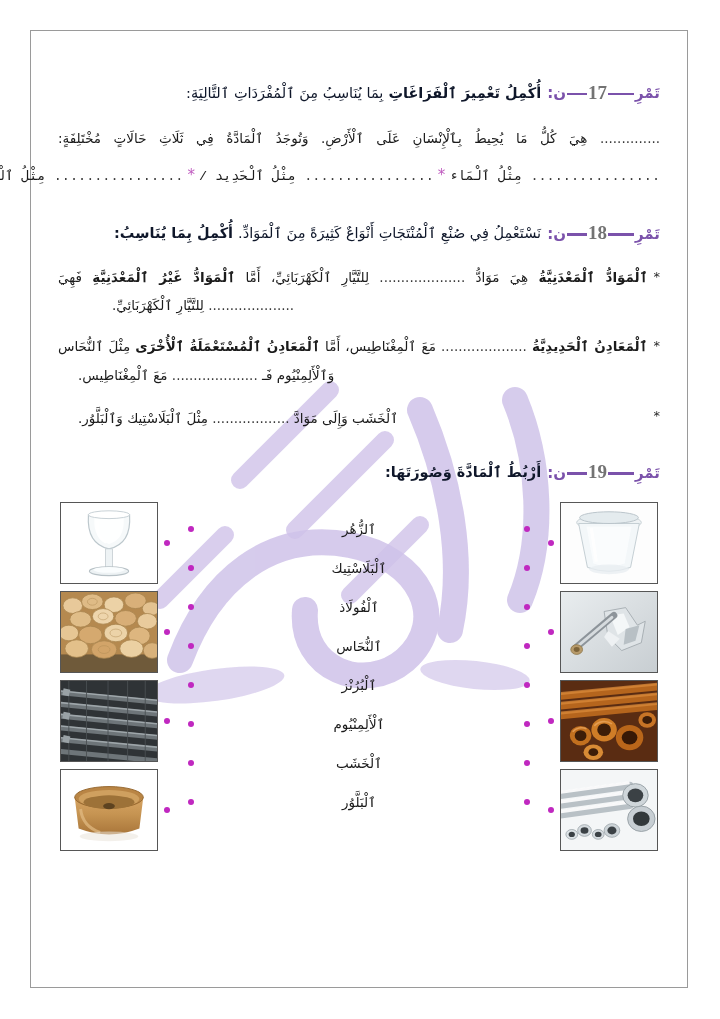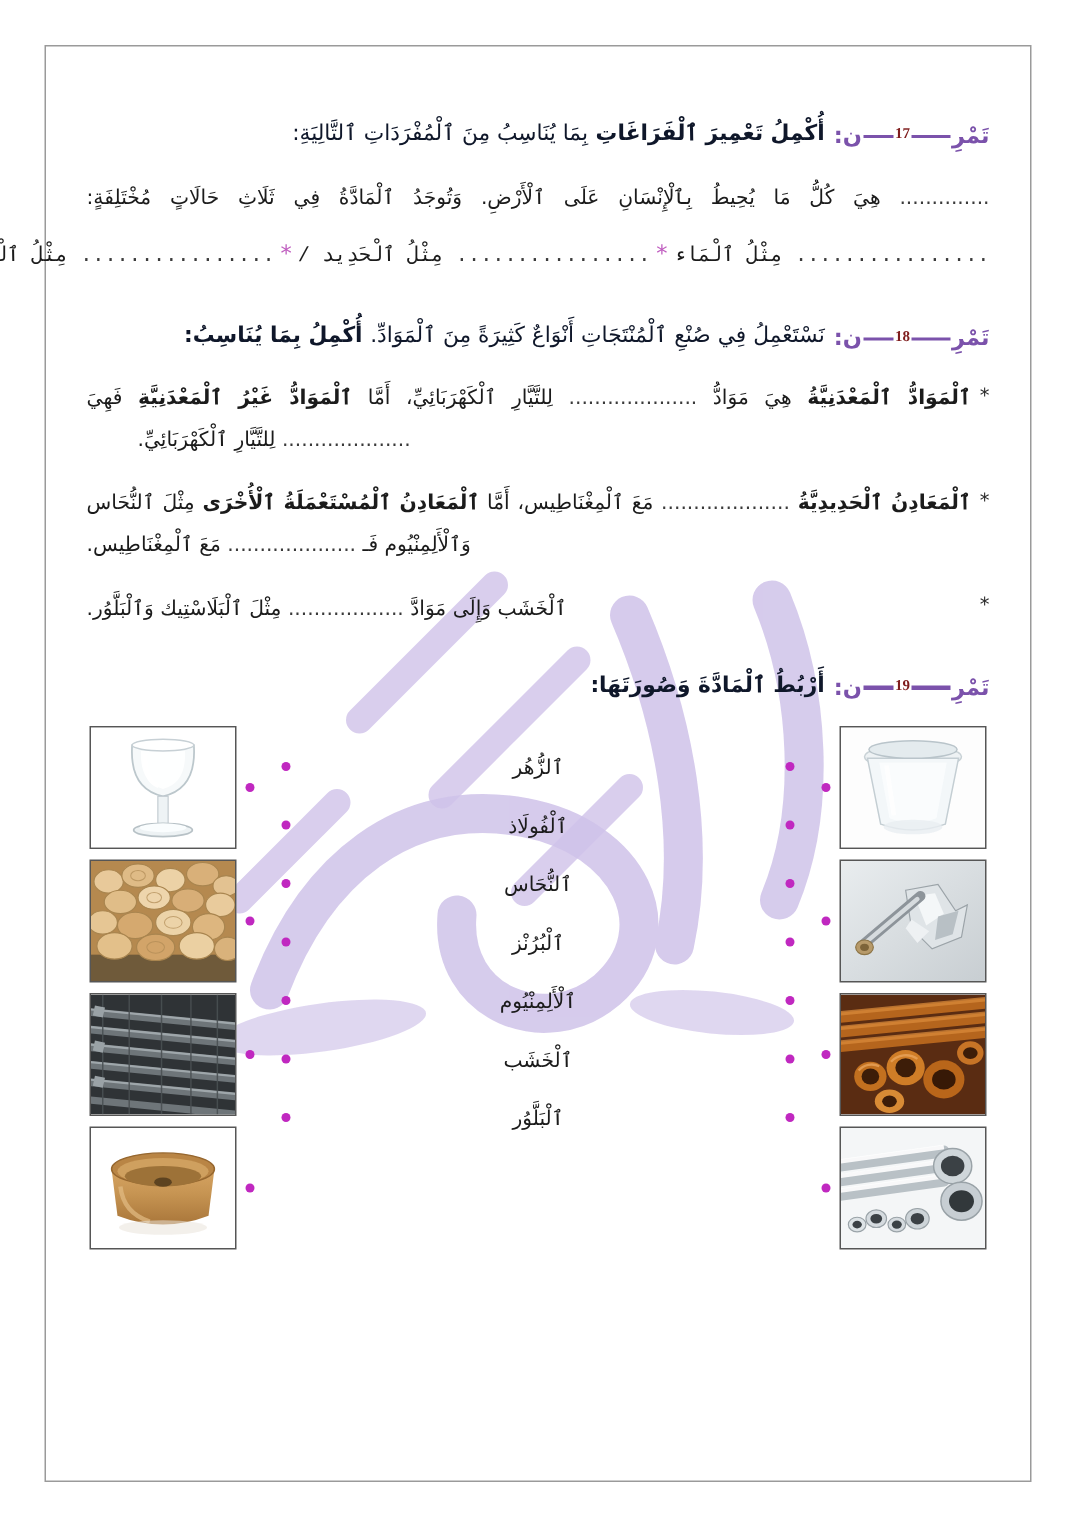--- a/index.html
+++ b/index.html
@@ -84,23 +84,23 @@
     width: 26px;
     height: 2.5px;
     background: #7b52ab;
     margin: 0 1px;
     vertical-align: middle;
     position: relative;
     top: 1px;
   }
   .ex-rule.short { width: 20px; }
   .ex-num {
-    color: #7f1d1d;
+    color: #737373;
     font-weight: bold;
-    font-size: 10px;
+    font-size: 19px;
     font-family: "Liberation Serif", "DejaVu Serif", serif;
   }
   .ex-colon { color: #7b52ab; font-weight: bold; }
   .ex-prompt {
     color: #0f172a;
     font-size: 14.5px;
     font-weight: bold;
     margin-right: 6px;
   }
   .ex-prompt .reg { font-weight: normal; }
@@ -160,20 +160,21 @@
     text-align: justify;
     text-align-last: justify;
     font-size: 13.5px;
     line-height: 1.95;
   }
   .b-l2 {
     text-align: left;
     font-size: 13.5px;
     line-height: 1.95;
     margin-top: 2px;
+    margin-left: 20px;
   }
   .b-l2.center-left { text-align: left; padding-left: 34px; }
   b.hv { font-weight: bold; }
 
   
   #ex19 { margin-top: 26px; }
   .match-area {
     margin-top: 14px;
     display: flex;
     flex-direction: row-reverse;
@@ -497,20 +498,25 @@
                 </g>
               </svg>
             </div>
           </div>
         </div>
 
         <div class="word-col">
           <div class="word-row">
             <span class="dot"></span>
             <span class="label">ٱلزُّهُر</span>
+            <span class="dot"></span>
+          </div>
+          <div class="word-row">
+            <span class="dot"></span>
+            <span class="label">ٱلْبَلَاسْتِيك</span>
             <span class="dot"></span>
           </div>
           <div class="word-row">
             <span class="dot"></span>
             <span class="label">ٱلْفُولَاذ</span>
             <span class="dot"></span>
           </div>
           <div class="word-row">
             <span class="dot"></span>
             <span class="label">ٱلنُّحَاس</span>

